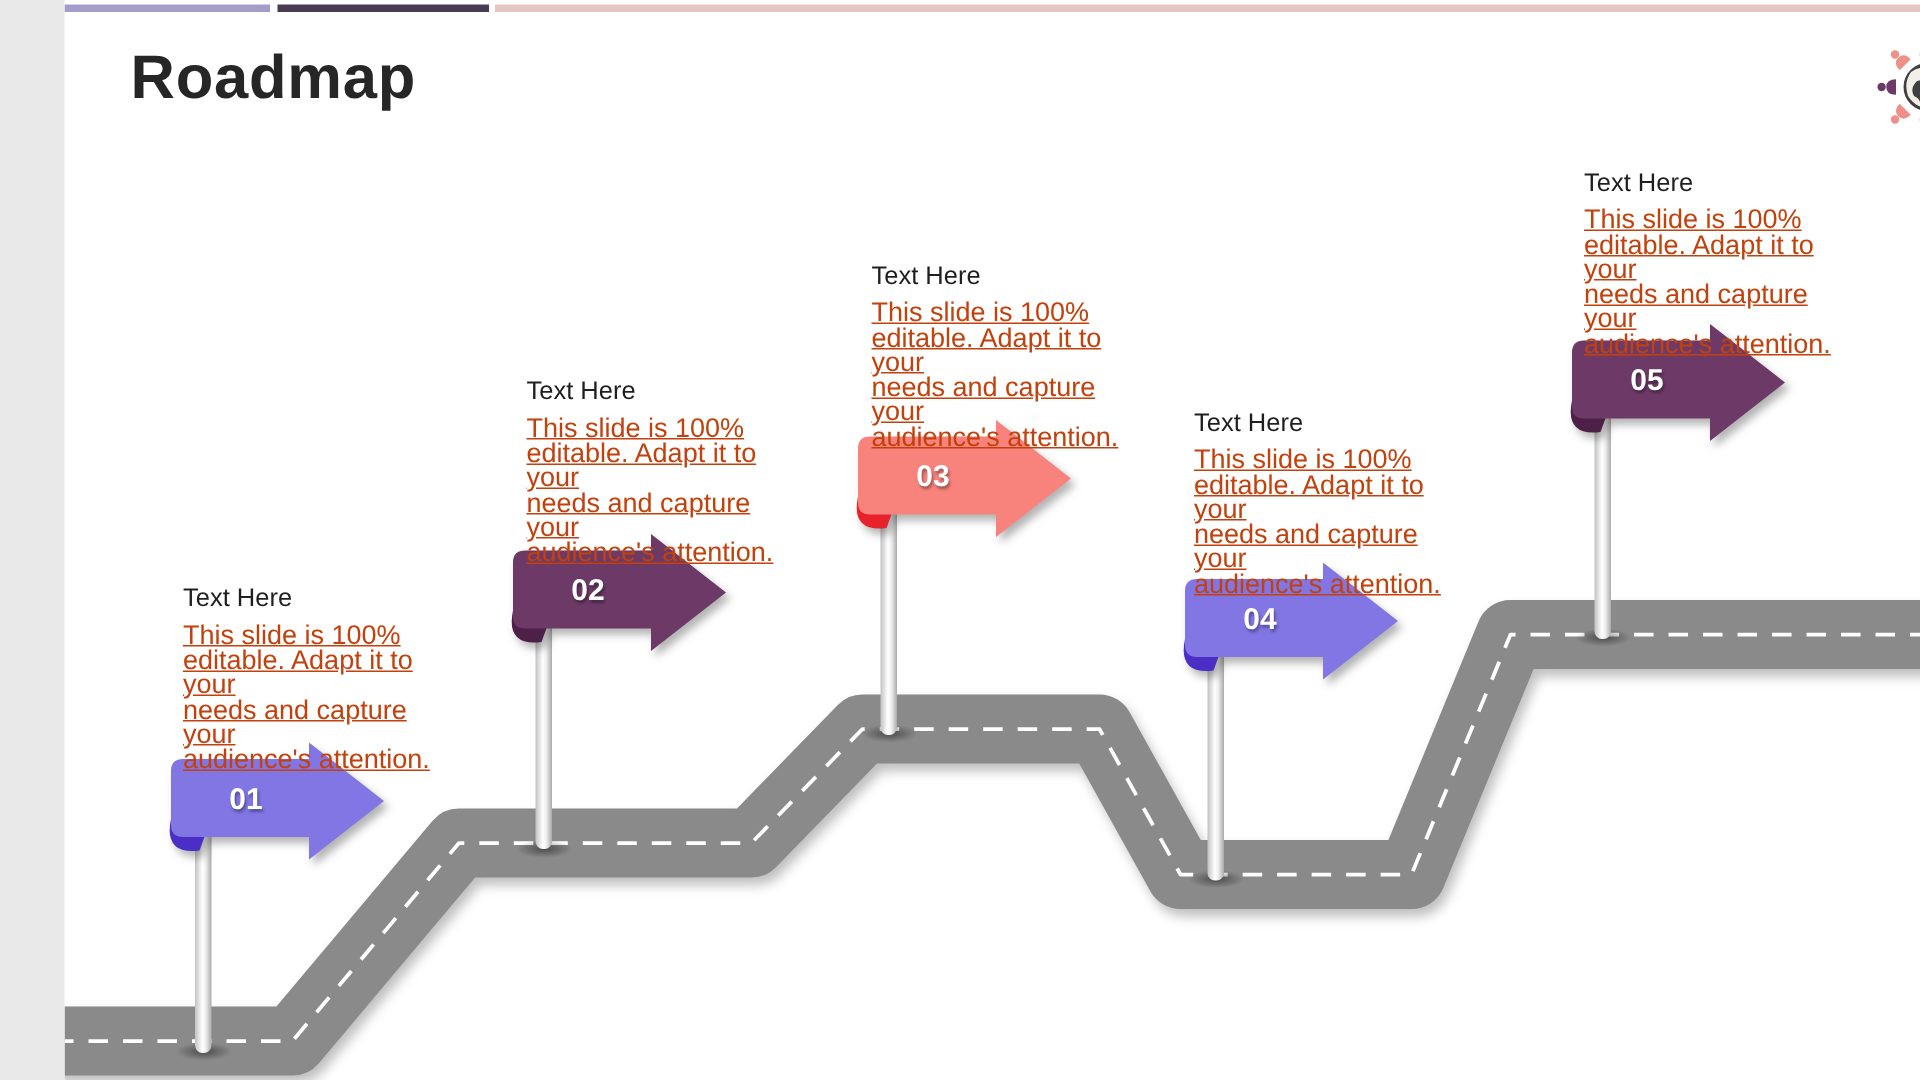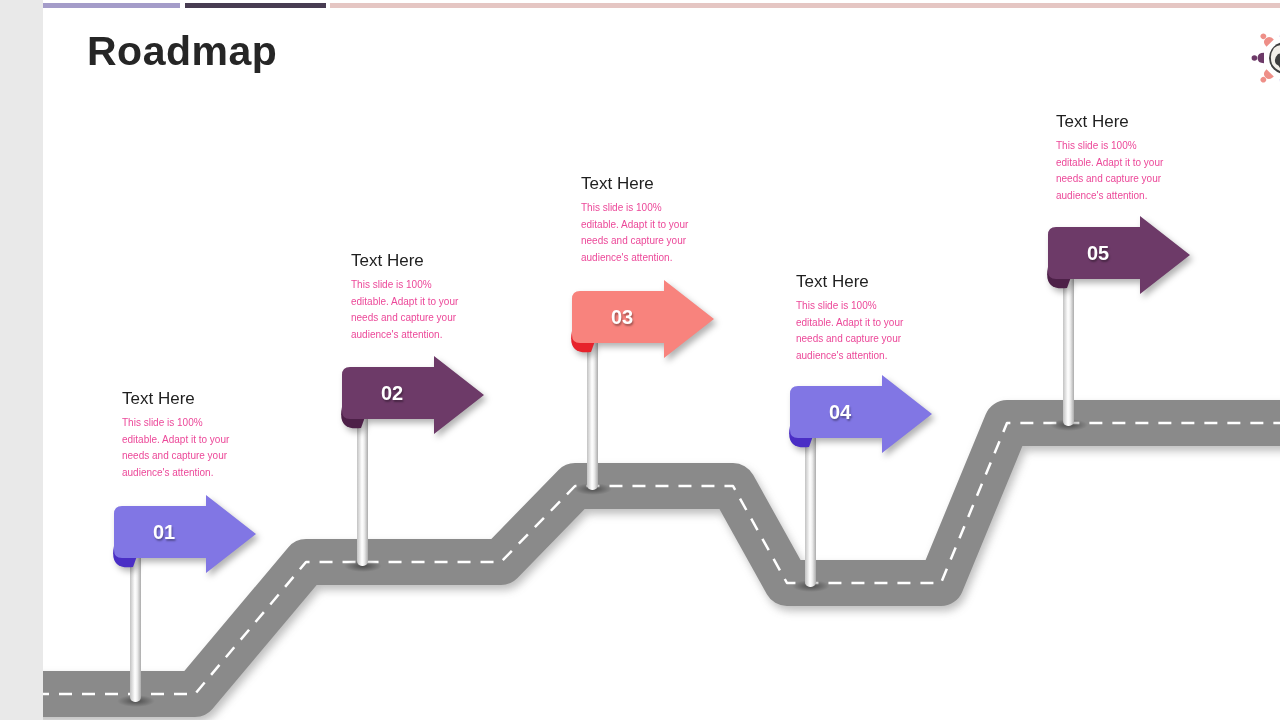--- a/index.html
+++ b/index.html
@@ -32,21 +32,21 @@
     background:radial-gradient(ellipse at center,rgba(0,0,0,.45) 0%,rgba(0,0,0,0) 70%);
   }
   
   .sign{position:absolute;width:150px;height:84px;z-index:4;
     filter:drop-shadow(3px 4px 3px rgba(0,0,0,.30));}
   .sign text{font-family:"Liberation Sans",sans-serif;font-size:20px;font-weight:bold;
     fill:#ffffff;text-anchor:middle;text-shadow:1px 2px 2px rgba(0,0,0,.35);}
   
   .text-block{position:absolute;width:185px;z-index:5;}
   .tb-heading{font-size:17px;font-weight:normal;color:#1f1f1f;margin-bottom:6px;}
-  .tb-body{font-size:10px;line-height:16.5px;color:#ec4899;}
+  .tb-body{font-size:18px;line-height:16.5px;color:#c2410c;text-decoration:underline;}
   
   .logo{position:absolute;left:1205px;top:28px;z-index:6;}
   
   .page-number{position:absolute;left:1238px;top:695px;width:14px;text-align:right;
     font-size:11px;color:#404040;z-index:6;}
   .footer-mark{position:absolute;z-index:6;}
   .footer-mark.m1{left:1258px;top:698px;width:4px;height:8px;opacity:.8;}
   .footer-mark.m2{left:1264px;top:698px;width:16px;height:8px;opacity:.75;}
 </style>
 </head>

